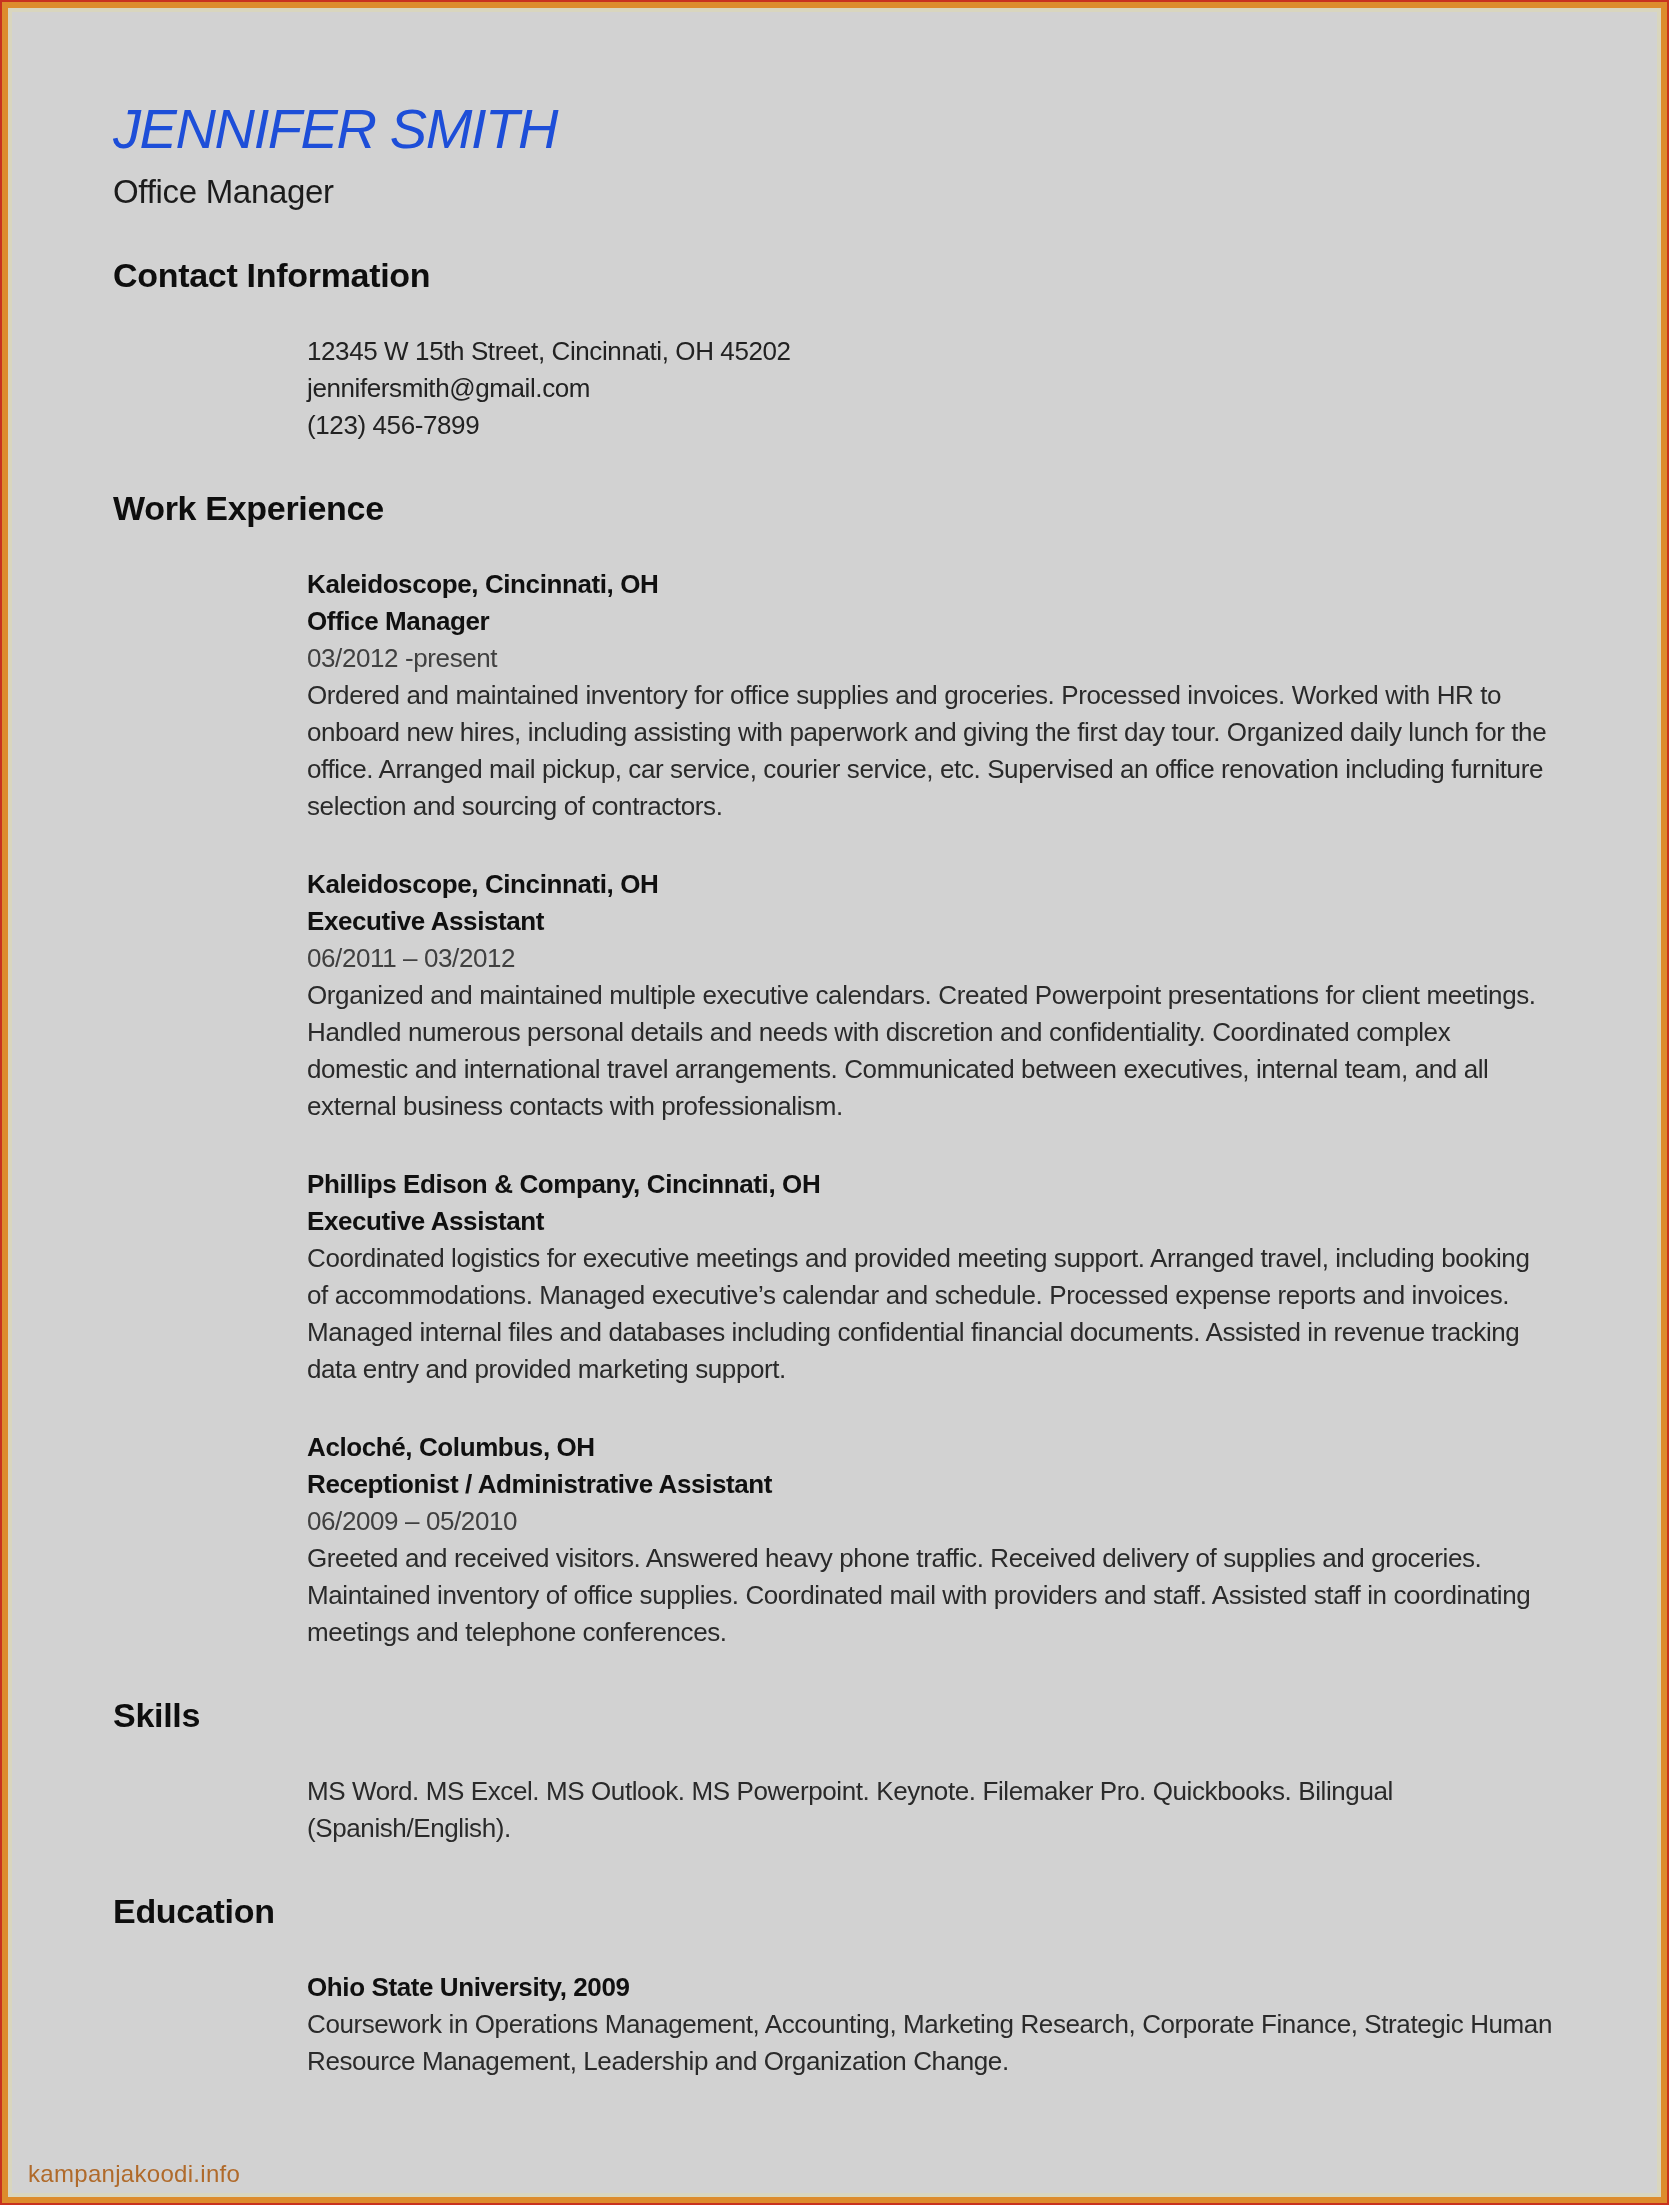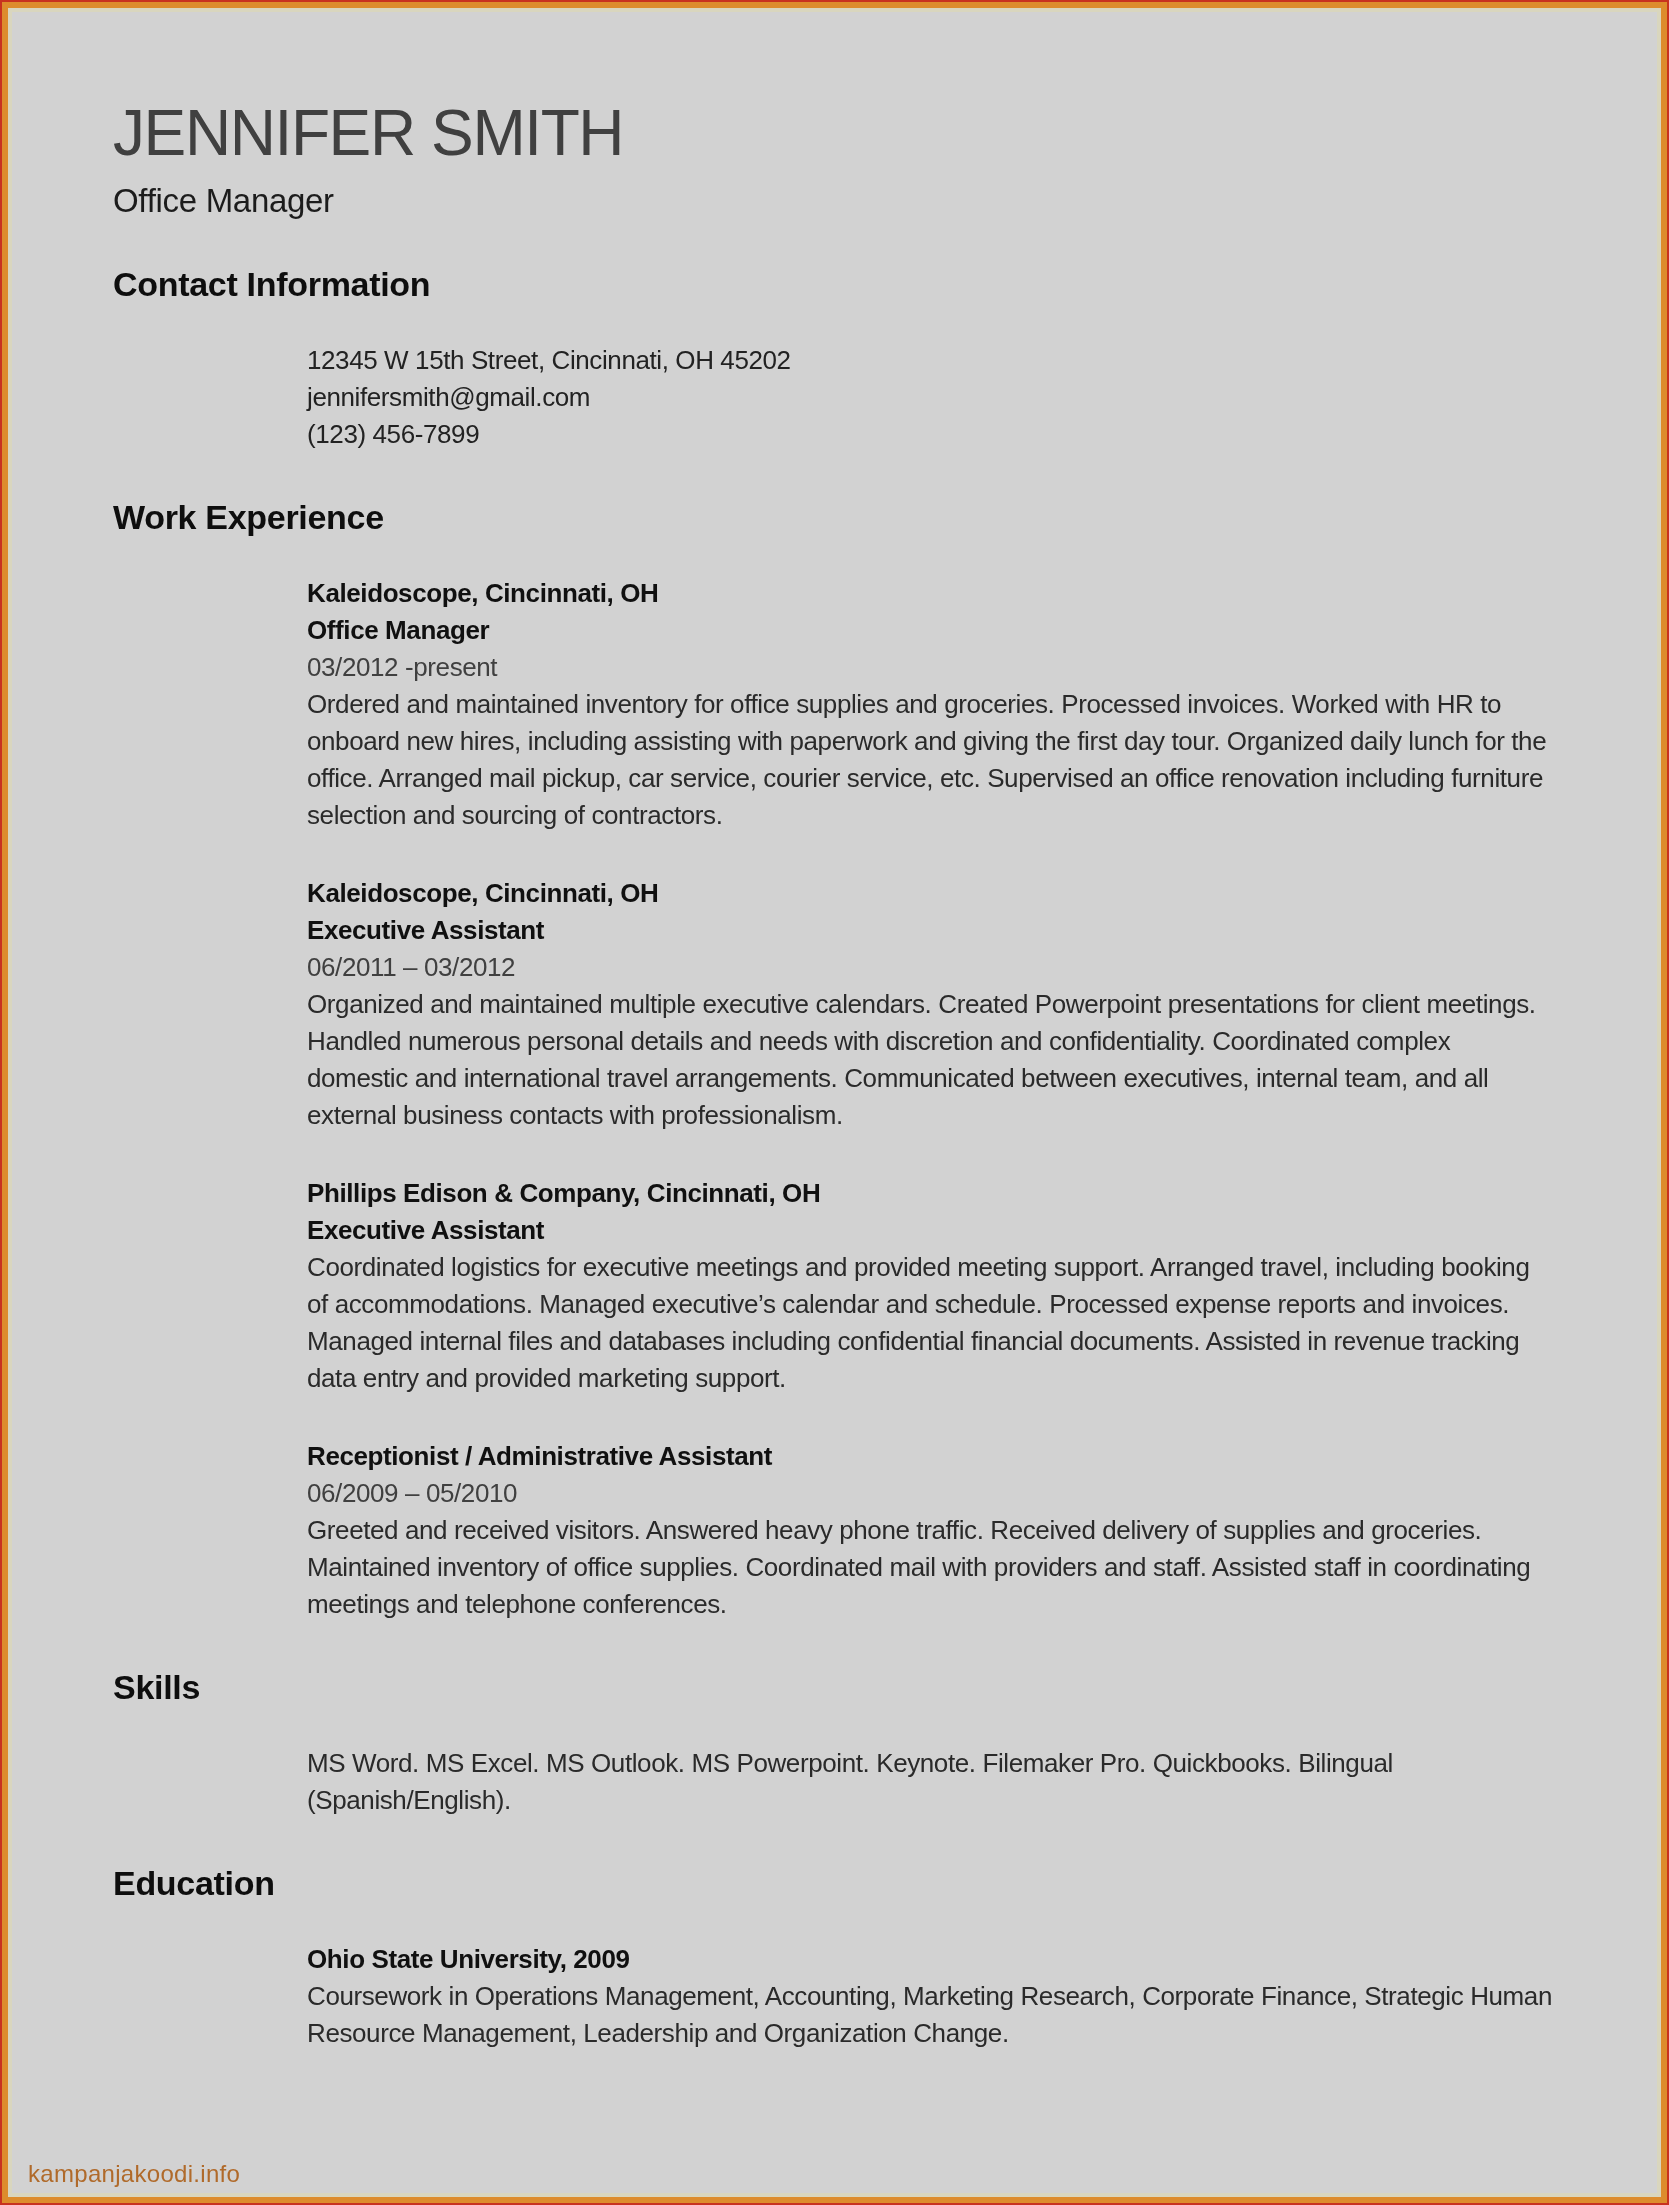--- a/index.html
+++ b/index.html
@@ -30,25 +30,26 @@
     background: #d2d2d2;
     overflow: hidden;
   }
   .content {
     box-sizing: border-box;
     width: 100%;
     height: 100%;
     padding: 87px 101px 0 101px;
   }
   .name {
-    font-size: 64px;
+    font-size: 56px;
     line-height: 1.08;
     letter-spacing: -1.4px;
-    color: #404040;
+    color: #1d4ed8;
     white-space: nowrap;
+    font-style: italic;
   }
   .subtitle {
     margin-top: 13.6px;
     font-size: 33px;
     letter-spacing: -0.3px;
     color: #1c1c1c;
   }
   h2.section-heading {
     margin: 45px 0 0 0;
     font-size: 34px;
@@ -124,20 +125,21 @@
             <div class="job-desc">Organized and maintained multiple executive calendars. Created Powerpoint presentations for client meetings. Handled numerous personal details and needs with discretion and confidentiality. Coordinated complex domestic and international travel arrangements. Communicated between executives, internal team, and all external business contacts with professionalism.</div>
           </div>
 
           <div class="job">
             <div class="job-company">Phillips Edison &amp; Company, Cincinnati, OH</div>
             <div class="job-title">Executive Assistant</div>
             <div class="job-desc">Coordinated logistics for executive meetings and provided meeting support. Arranged travel, including booking of accommodations. Managed executive’s calendar and schedule. Processed expense reports and invoices. Managed internal files and databases including confidential financial documents. Assisted in revenue tracking data entry and provided marketing support.</div>
           </div>
 
           <div class="job">
+            <div class="job-company">Acloché, Columbus, OH</div>
             <div class="job-title">Receptionist / Administrative Assistant</div>
             <div class="job-dates">06/2009 – 05/2010</div>
             <div class="job-desc">Greeted and received visitors. Answered heavy phone traffic. Received delivery of supplies and groceries. Maintained inventory of office supplies. Coordinated mail with providers and staff. Assisted staff in coordinating meetings and telephone conferences.</div>
           </div>
 
         </div>
 
         <h2 class="section-heading">Skills</h2>
         <div class="indent">
           <div class="skills-text">MS Word. MS Excel. MS Outlook. MS Powerpoint. Keynote. Filemaker Pro. Quickbooks. Bilingual (Spanish/English).</div>

